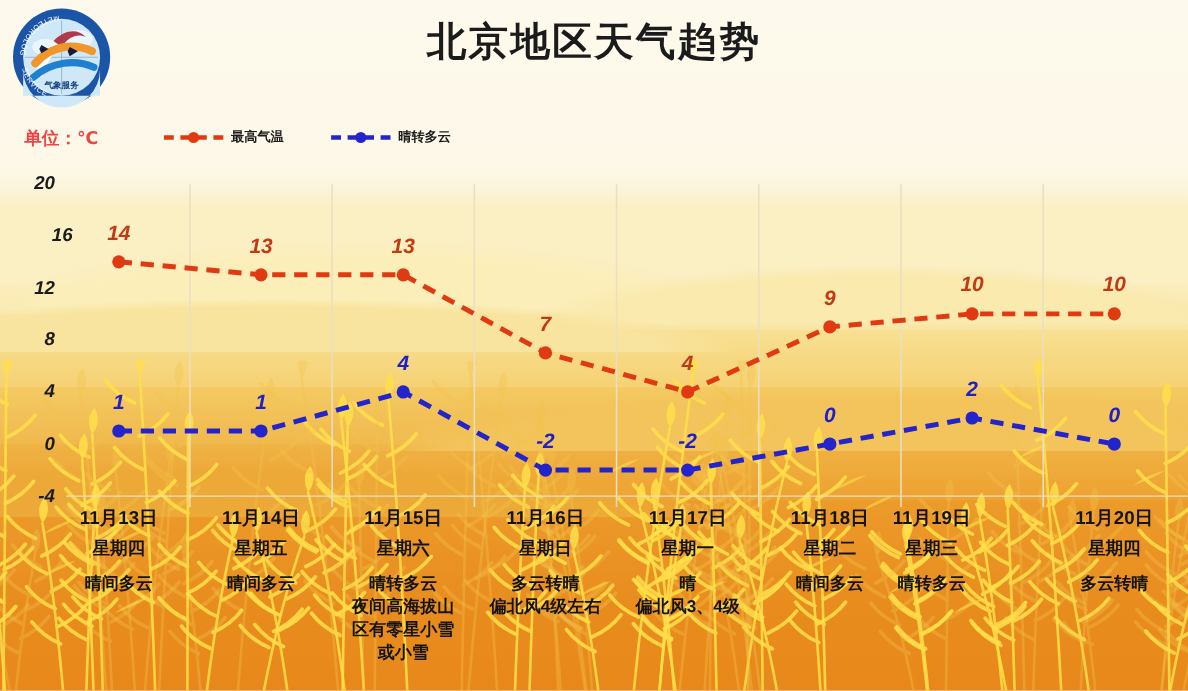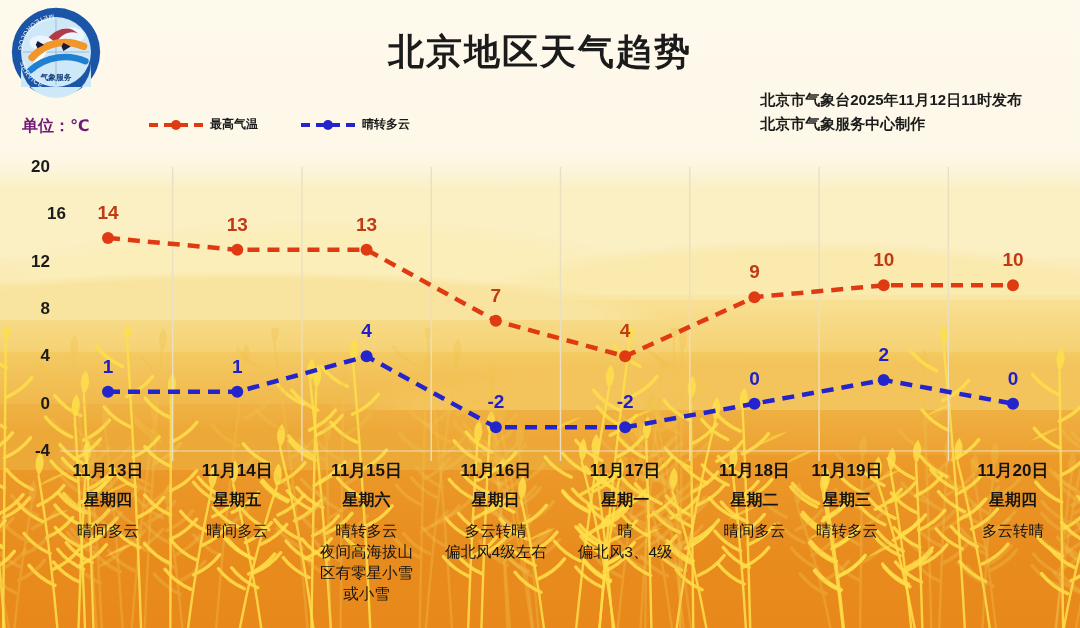--- a/index.html
+++ b/index.html
@@ -27,55 +27,55 @@
      background:radial-gradient(ellipse 600px 70px at 250px 70px,#F9E49F 0%,#F9E49F 58%,rgba(249,228,159,0) 70%);}
   .dune-b{top:330px;height:80px;
      background:radial-gradient(ellipse 700px 80px at 820px 80px,#F3C45B 0%,#F3C45B 58%,rgba(243,196,91,0) 70%);}
   .dune-c{top:400px;height:70px;
      background:radial-gradient(ellipse 650px 70px at 200px 70px,#EDA937 0%,#EDA937 58%,rgba(237,169,55,0) 70%);}
   .wheat{position:absolute;left:0;bottom:0;width:1080px;height:300px;pointer-events:none;}
 
   
   .logo{position:absolute;left:10px;top:6px;width:92px;height:92px;}
   .title{
-    position:absolute;left:0;right:0;top:28px;text-align:center;
+    position:absolute;left:0;right:0;top:14px;text-align:center;
     font-size:36px;font-weight:bold;color:#1b1b1b;letter-spacing:2px;
   }
   .pub{
     position:absolute;right:58px;top:88px;text-align:left;
     font-size:15px;font-weight:bold;color:#1b1b1b;line-height:1.6;
   }
   .unit{
     position:absolute;left:22px;top:116px;
-    font-size:16px;font-weight:bold;color:#701a75;
+    font-size:16px;font-weight:bold;color:#ef4444;
   }
   .legend{position:absolute;left:148px;top:116px;display:flex;gap:42px;align-items:center;}
   .leg{display:flex;align-items:center;gap:6px;font-size:12px;font-weight:bold;color:#1b1b1b;}
   .leg .swatch{display:block;width:56px;height:14px;}
 
   
-  .plot{position:absolute;left:0;top:0;width:1080px;height:516px;}
+  .plot{position:absolute;left:0;top:0;width:1080px;height:516px;font-style:italic;}
   .ytick{
     position:absolute;right:0;width:44px;text-align:right;
     font-size:17px;font-weight:bold;color:#1b1b1b;
     transform:translateY(-50%);
   }
   .vlabel{
     position:absolute;font-size:19px;font-weight:bold;
     transform:translateX(-50%);text-align:center;white-space:nowrap;
   }
   .vlabel.hi{color:#C03A14;}
   .vlabel.lo{color:#2020C8;}
 
   
   .cols{position:absolute;left:0;top:460px;width:956px;height:168px;}
   .col{position:absolute;top:0;width:120px;transform:translateX(-50%);text-align:center;color:#141414;}
   .col .d{font-size:17px;font-weight:bold;line-height:1.25;}
   .col .w{font-size:16px;font-weight:bold;margin-top:9px;line-height:1.25;}
-  .col .c{font-size:15.5px;font-weight:normal;margin-top:11px;line-height:1.35;white-space:pre-line;}
+  .col .c{font-size:15.5px;font-weight:bold;margin-top:11px;line-height:1.35;white-space:pre-line;}
 </style>
 </head>
 <body>
 
 <div id="root">
 
   <div class="bg-layer sky"></div>
   <div class="bg-layer band1"></div>
   <div class="bg-layer band2"></div>
   <div class="bg-layer band3"></div>
@@ -983,24 +983,20 @@
       <textPath href="#logoArcOuter" startOffset="4%">METEOROLOGICAL</textPath>
     </text>
     <text fill="#ffffff" font-size="7.2" font-family="'Liberation Sans',sans-serif" letter-spacing="0.9">
       <textPath href="#logoArcOuter2" startOffset="6%">SERVICE</textPath>
     </text>
     <text x="50" y="80" text-anchor="middle" fill="#12407f" font-size="8.5" font-family="'Liberation Sans',sans-serif" font-weight="bold">气象服务</text>
   </svg>
 
   <div class="title">北京地区天气趋势</div>
 
-  <div class="pub">
-    <div>北京市气象台2025年11月12日11时发布</div>
-    <div>北京市气象服务中心制作</div>
-  </div>
 
   <div class="unit">单位：℃</div>
 
   <div class="legend" id="legend">
       <div class="leg">
         <svg class="swatch" viewBox="0 0 56 14">
           <line x1="1" y1="7" x2="55" y2="7" stroke="#E03A12" stroke-width="4" stroke-dasharray="9 6" stroke-linecap="butt"></line>
           <circle cx="28" cy="7" r="5" fill="#E03A12"></circle>
         </svg>
         <span>最高气温</span>

